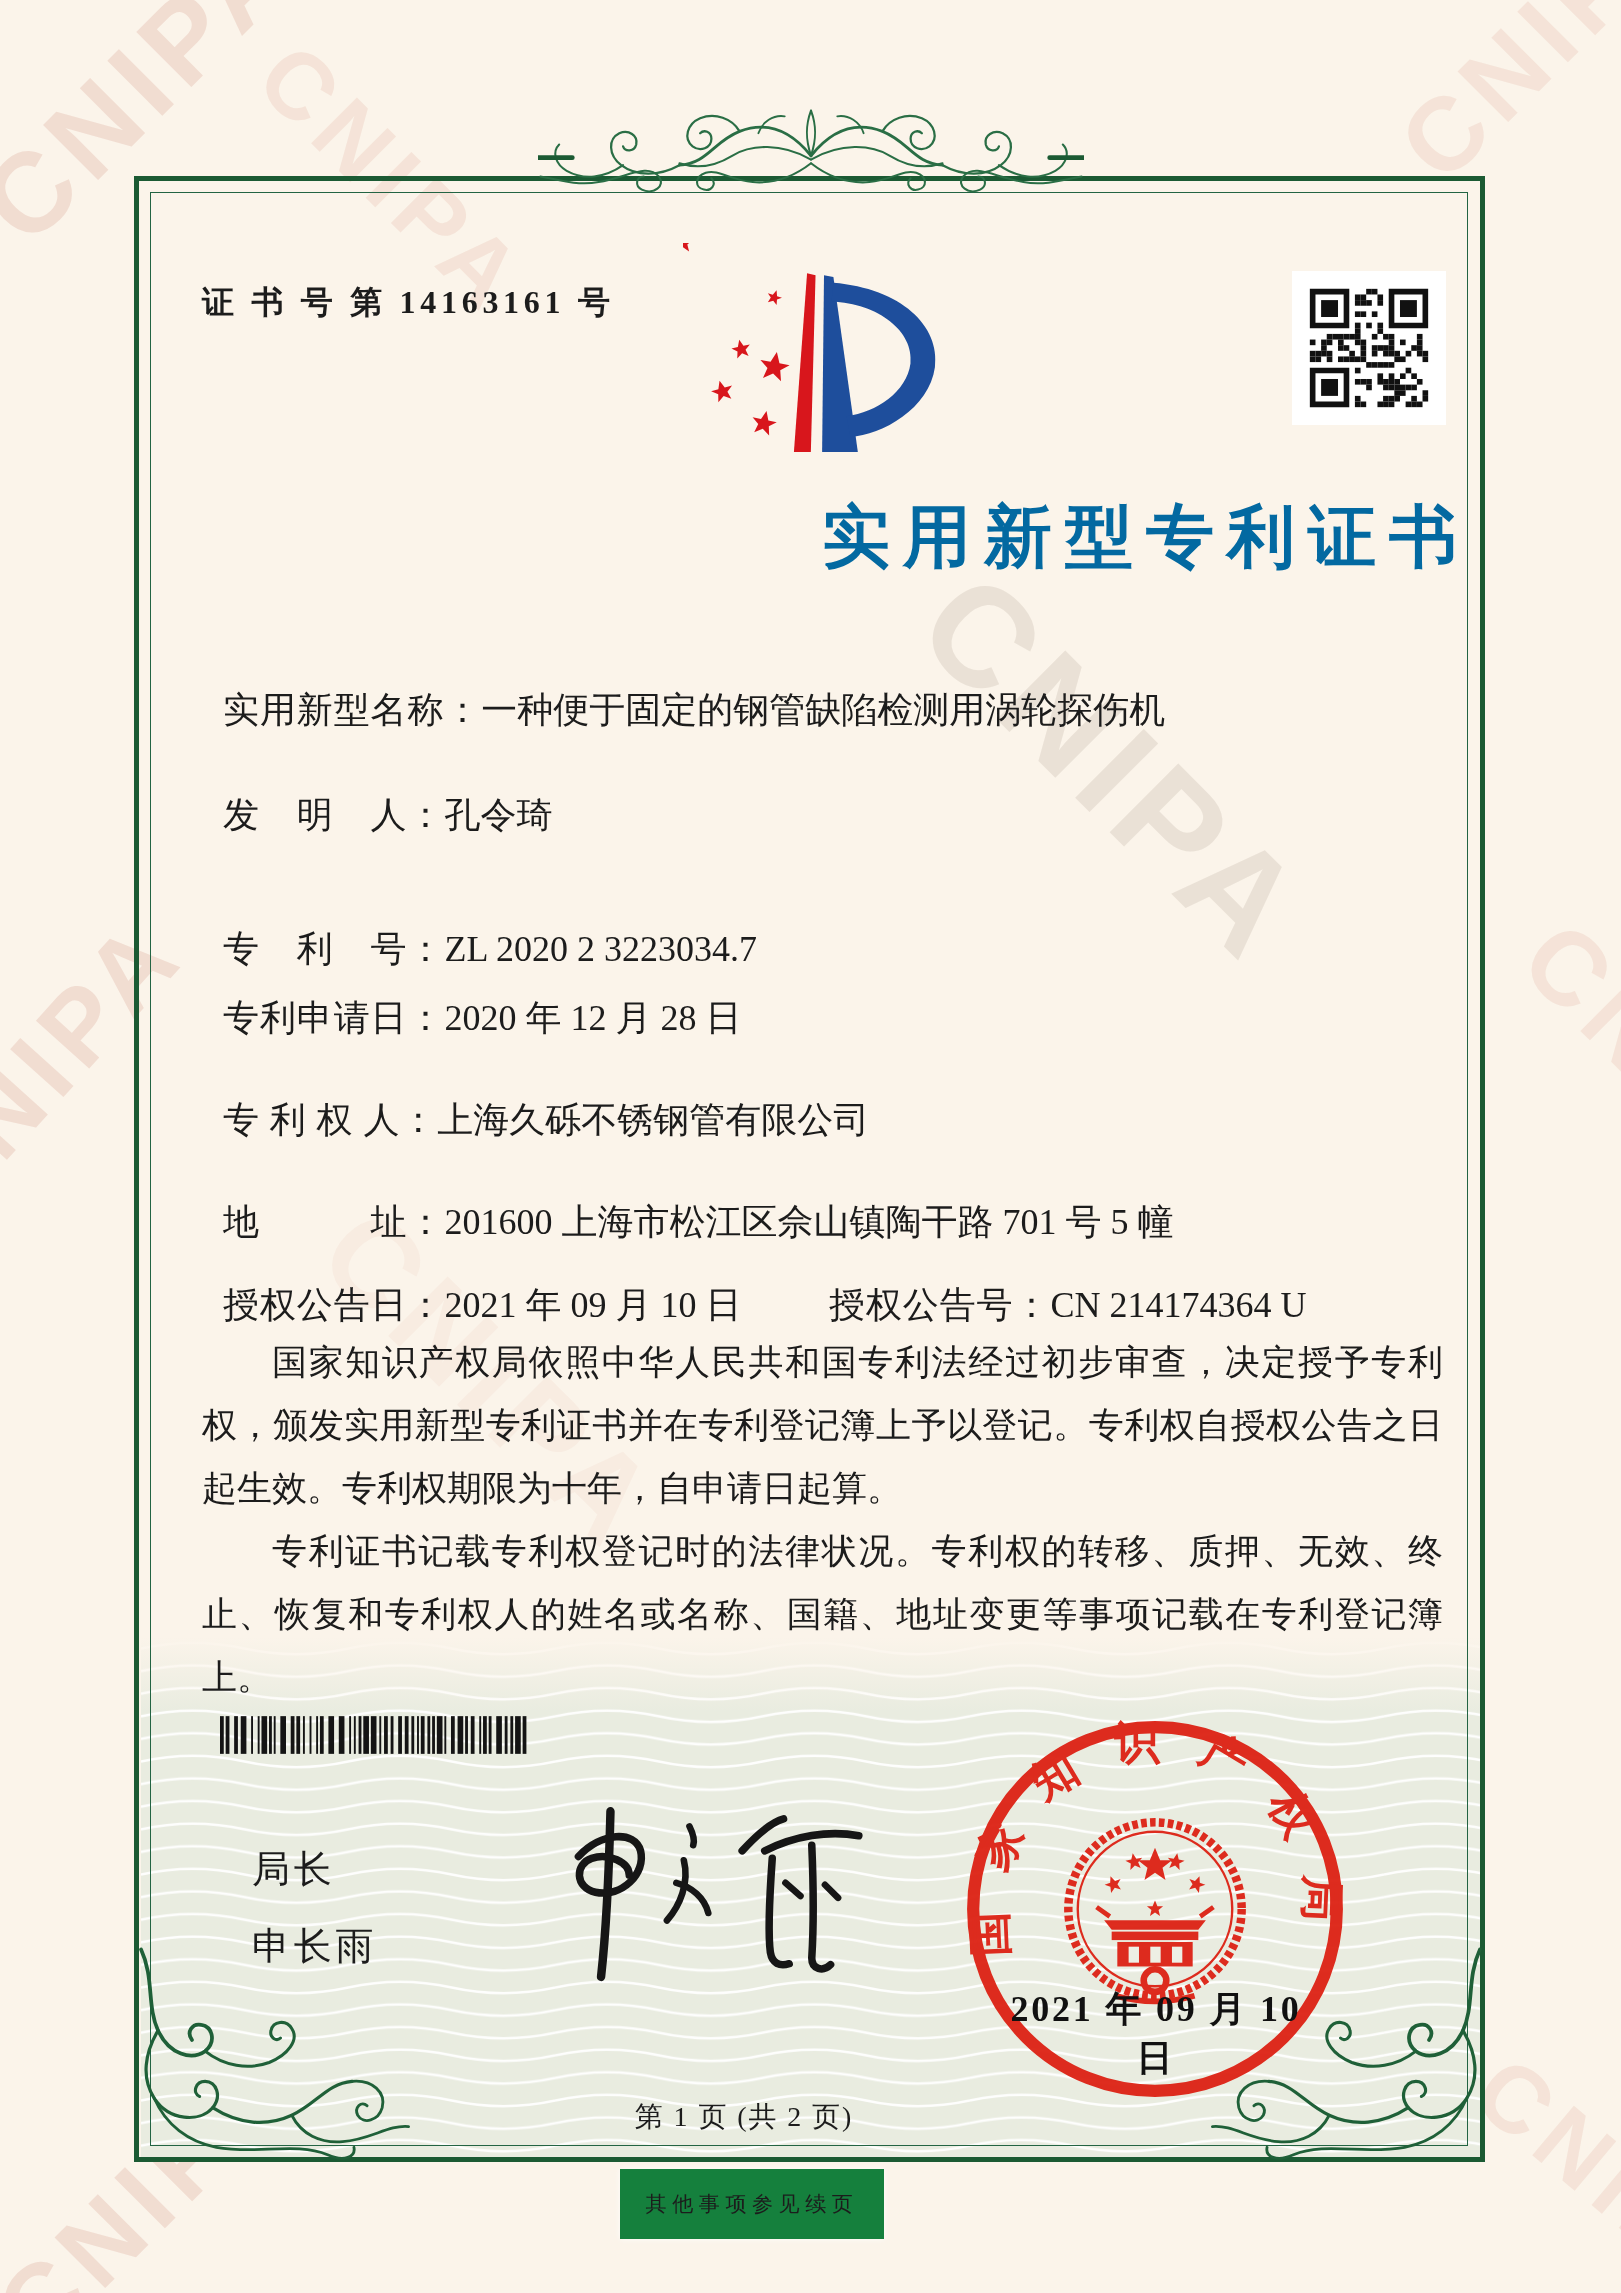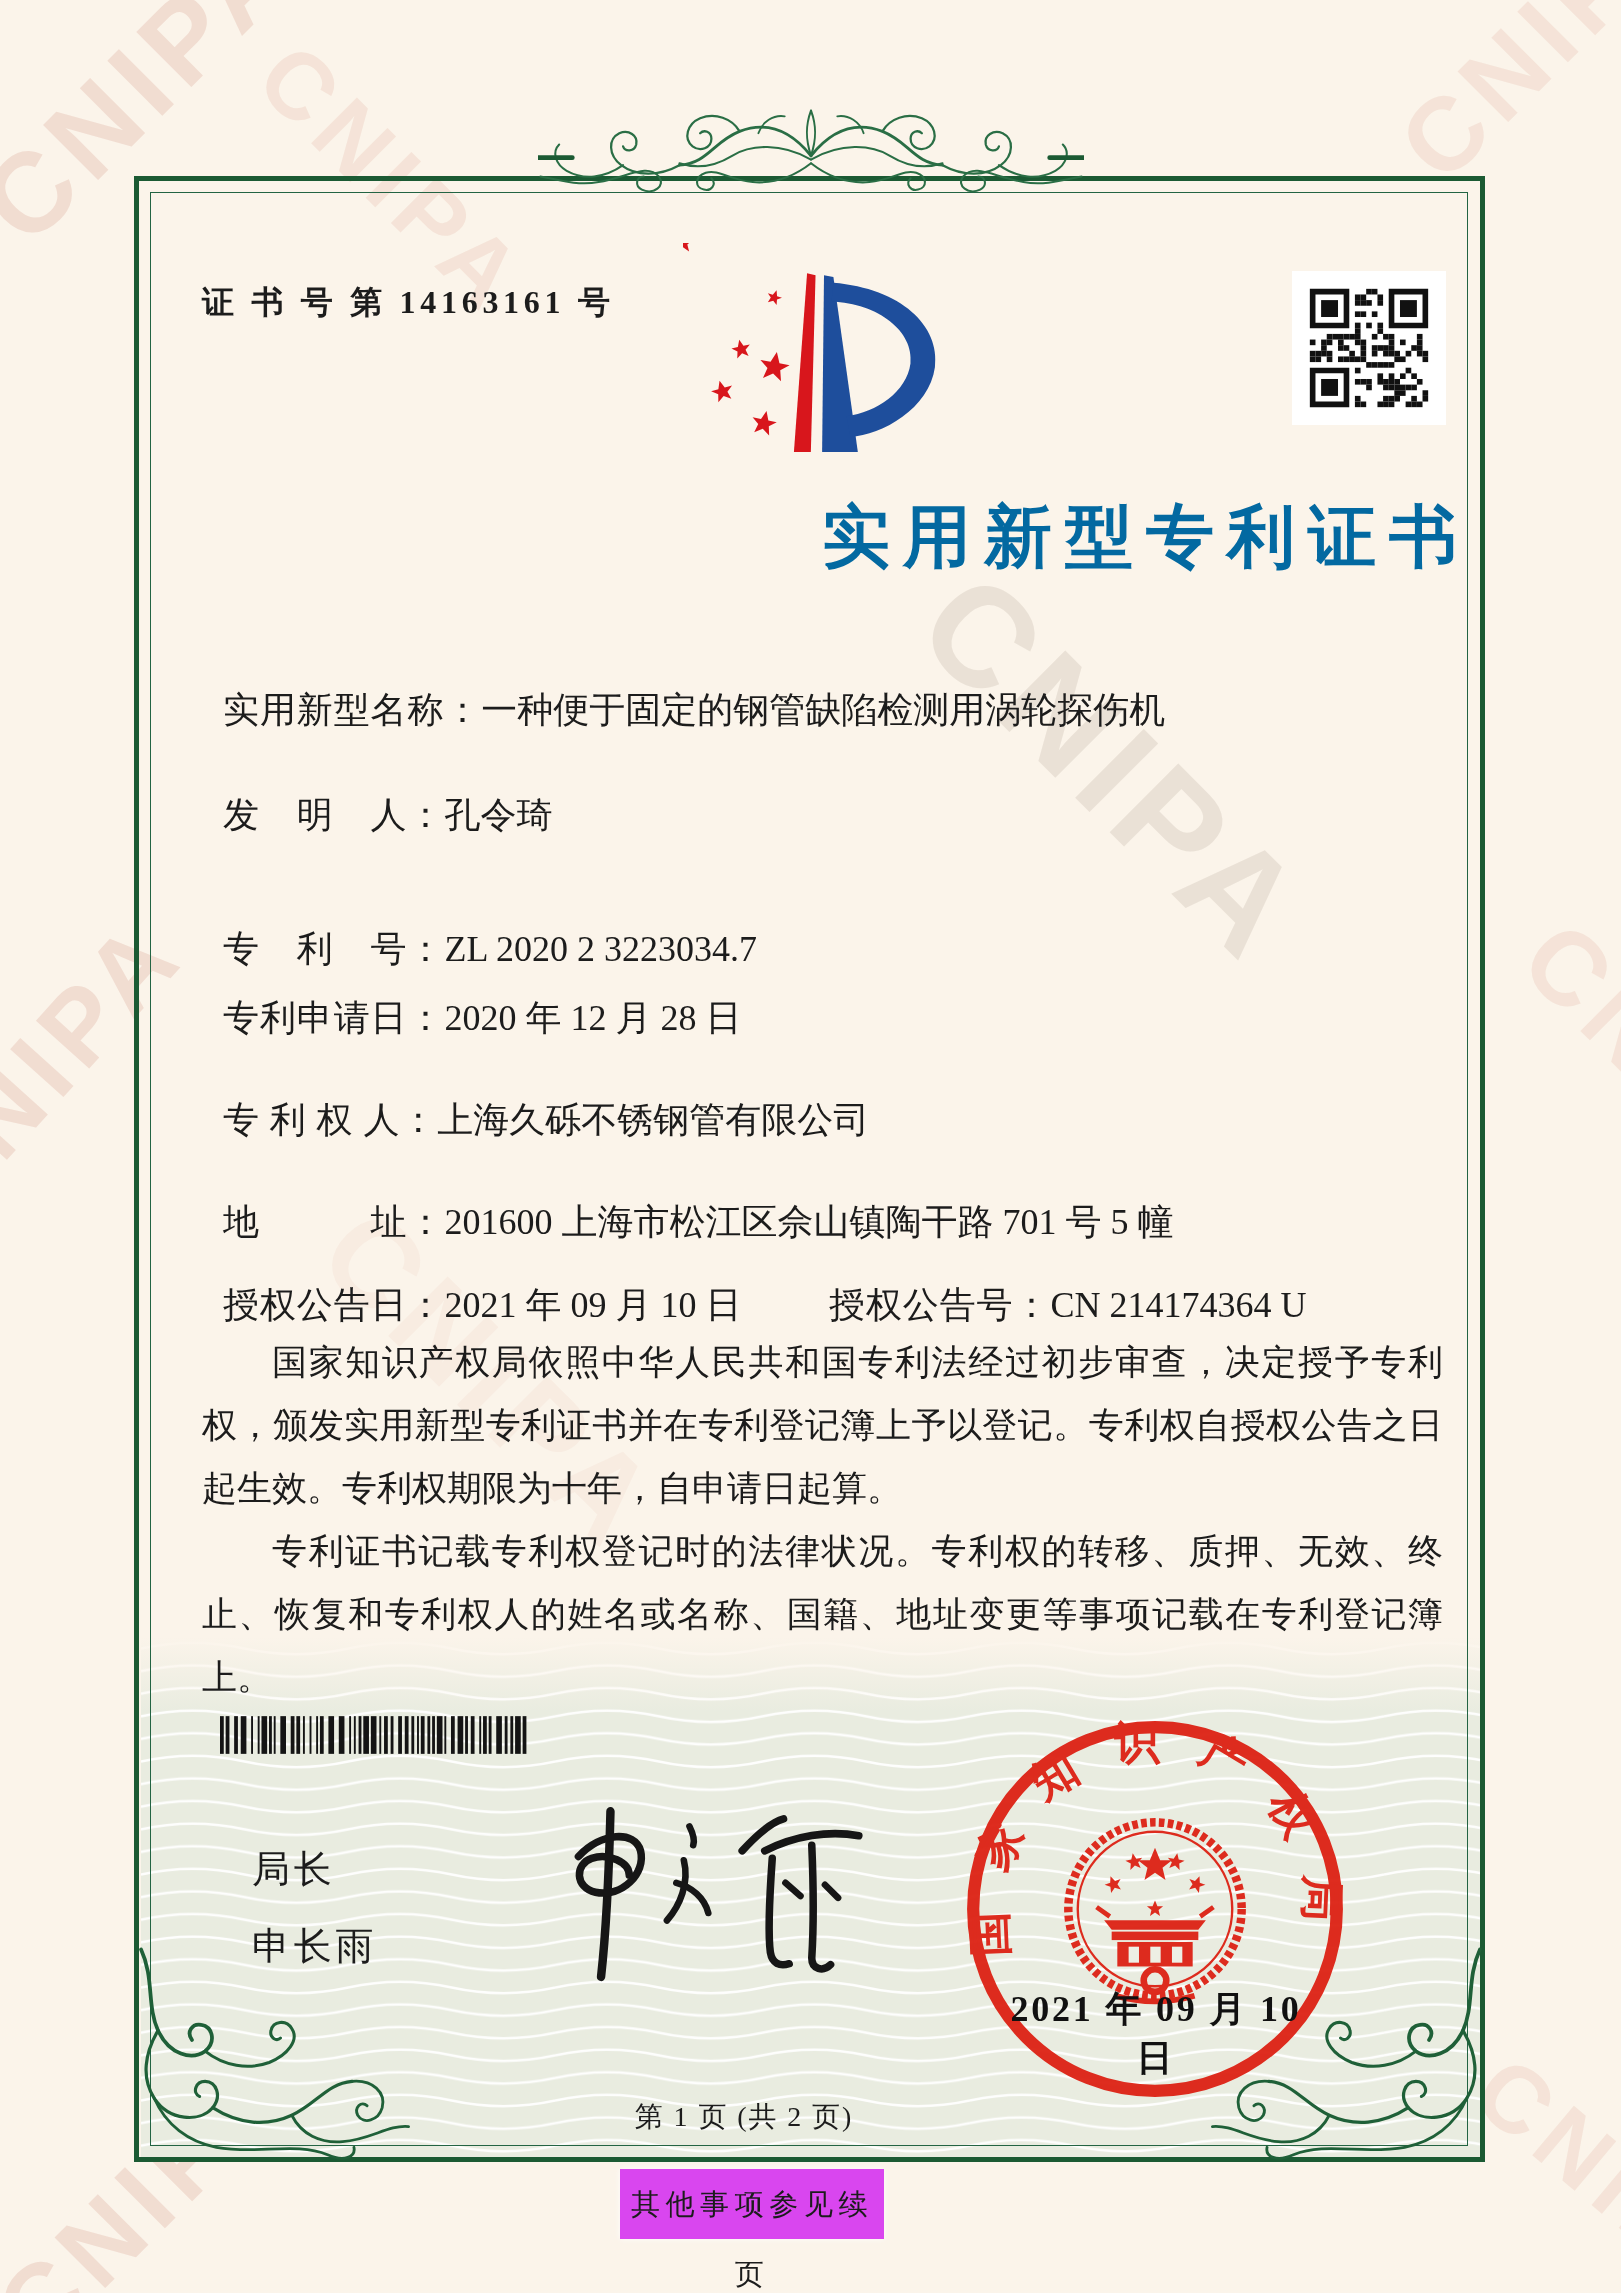--- a/index.html
+++ b/index.html
@@ -42,21 +42,21 @@
     font-size:68px;font-weight:700;letter-spacing:13px;text-align:right;
     z-index:4;color:#0369a1;
   }
   .frow{font-size:36px;white-space:nowrap;z-index:4;}
   .frow .lab{letter-spacing:0.9px;}
   .paras{z-index:4;font-size:35px;line-height:63px;text-align:justify;}
   .paras p{margin:0;text-indent:70px;}
   .signer{font-size:38px;z-index:4;letter-spacing:3.8px;}
   .pageinfo{font-size:28px;text-align:center;z-index:4;letter-spacing:1.9px;}
   .contnote{
-    background:#d946ef;z-index:4;text-align:center;font-size:29px;
+    background:#15803d;z-index:4;text-align:center;font-size:21px;
     letter-spacing:5.6px;box-shadow:0 0 5.6px rgba(255,255,255,.9);
   }
   .sealdate{
     font-size:36px;letter-spacing:2.8px;text-align:center;color:#111;
     z-index:6;font-weight:600;
   }
   svg{display:block;}
   .z3{z-index:3;} .z4{z-index:4;} .z5{z-index:5;}
 </style>
 </head>

